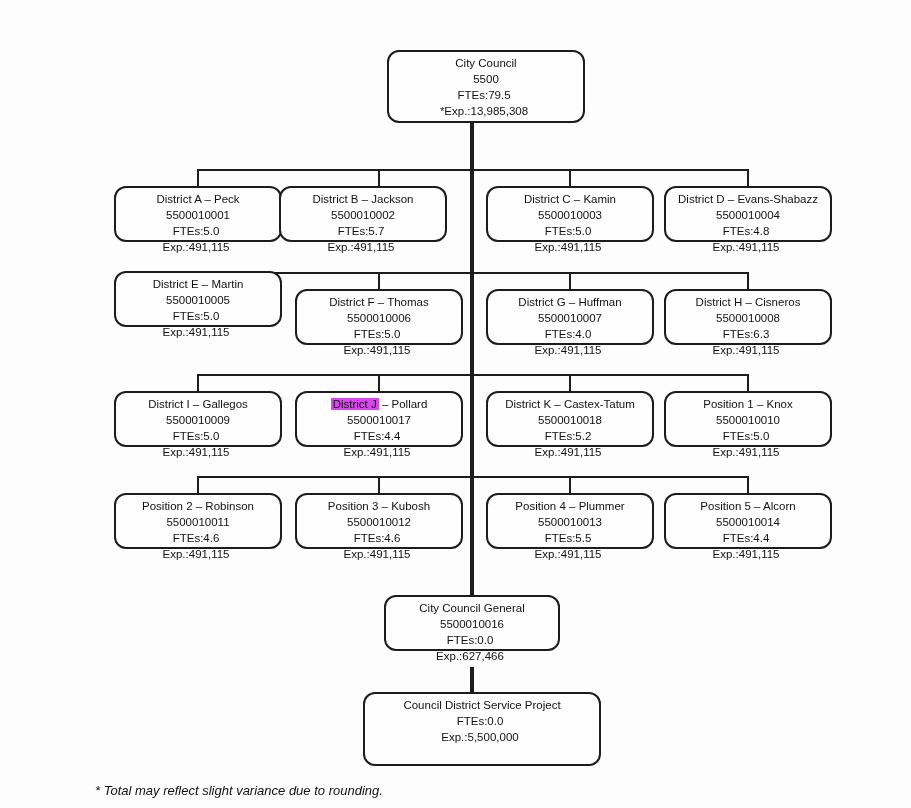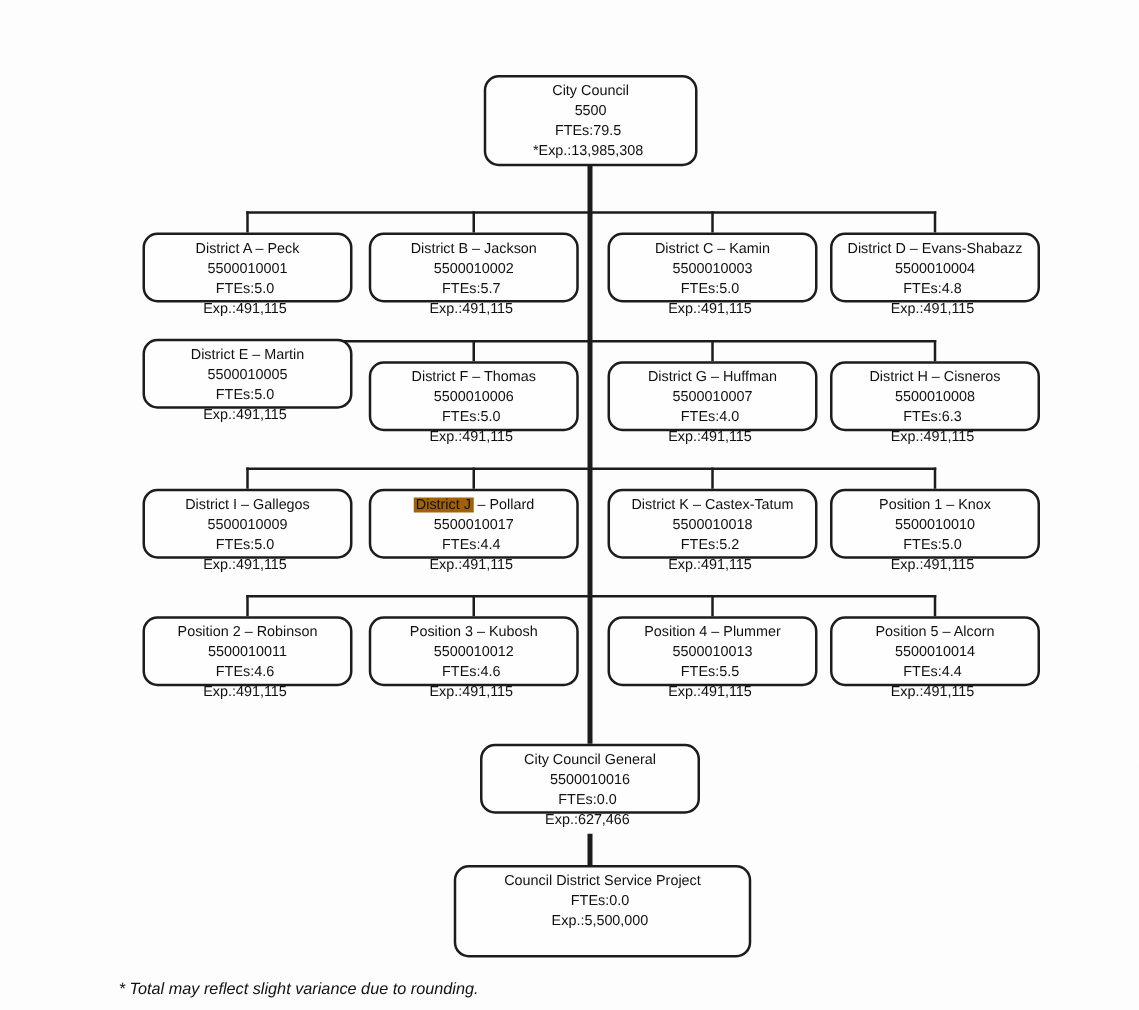--- a/index.html
+++ b/index.html
@@ -78,21 +78,21 @@
   <div class="vline" style="left:197px;top:374px;height:17px"></div>
   <div class="vline" style="left:378px;top:374px;height:17px"></div>
   <div class="vline" style="left:569px;top:374px;height:17px"></div>
   <div class="vline" style="left:747px;top:374px;height:17px"></div>
 
   <div class="vline" style="left:197px;top:476px;height:17px"></div>
   <div class="vline" style="left:378px;top:476px;height:17px"></div>
   <div class="vline" style="left:569px;top:476px;height:17px"></div>
   <div class="vline" style="left:747px;top:476px;height:17px"></div>
 
-  <div class="box" style="left:387px;top:60px;width:171px;height:73px">
+  <div class="box" style="left:387px;top:50px;width:198px;height:73px">
     <div class="bname">City Council</div>
     <div class="bcode">5500</div>
     <div class="brow">
         <span class="blabel">FTEs:</span>
         <span class="bval">79.5</span>
       </div>
     <div class="brow">
         <span class="blabel">*Exp.:</span>
         <span class="bval">13,985,308</span>
       </div>
@@ -103,21 +103,21 @@
     <div class="bcode">5500010001</div>
     <div class="brow">
         <span class="blabel">FTEs:</span>
         <span class="bval">5.0</span>
       </div>
     <div class="brow">
         <span class="blabel">Exp.:</span>
         <span class="bval">491,115</span>
       </div>
   </div>
-  <div class="box" style="left:295px;top:186px">
+  <div class="box" style="left:279px;top:186px">
     <div class="bname">District B – Jackson</div>
     <div class="bcode">5500010002</div>
     <div class="brow">
         <span class="blabel">FTEs:</span>
         <span class="bval">5.7</span>
       </div>
     <div class="brow">
         <span class="blabel">Exp.:</span>
         <span class="bval">491,115</span>
       </div>
@@ -202,21 +202,21 @@
     <div class="brow">
         <span class="blabel">FTEs:</span>
         <span class="bval">5.0</span>
       </div>
     <div class="brow">
         <span class="blabel">Exp.:</span>
         <span class="bval">491,115</span>
       </div>
   </div>
   <div class="box" style="left:295px;top:391px">
-    <div class="bname"><span class="hl" style="background: #a16207; margin-top: 24px;">District J</span><span> – Pollard</span></div>
+    <div class="bname"><span class="hl" style="background: #d946ef; margin-top: 24px;">District J</span><span> – Pollard</span></div>
     <div class="bcode">5500010017</div>
     <div class="brow">
         <span class="blabel">FTEs:</span>
         <span class="bval">4.4</span>
       </div>
     <div class="brow">
         <span class="blabel">Exp.:</span>
         <span class="bval">491,115</span>
       </div>
   </div>

